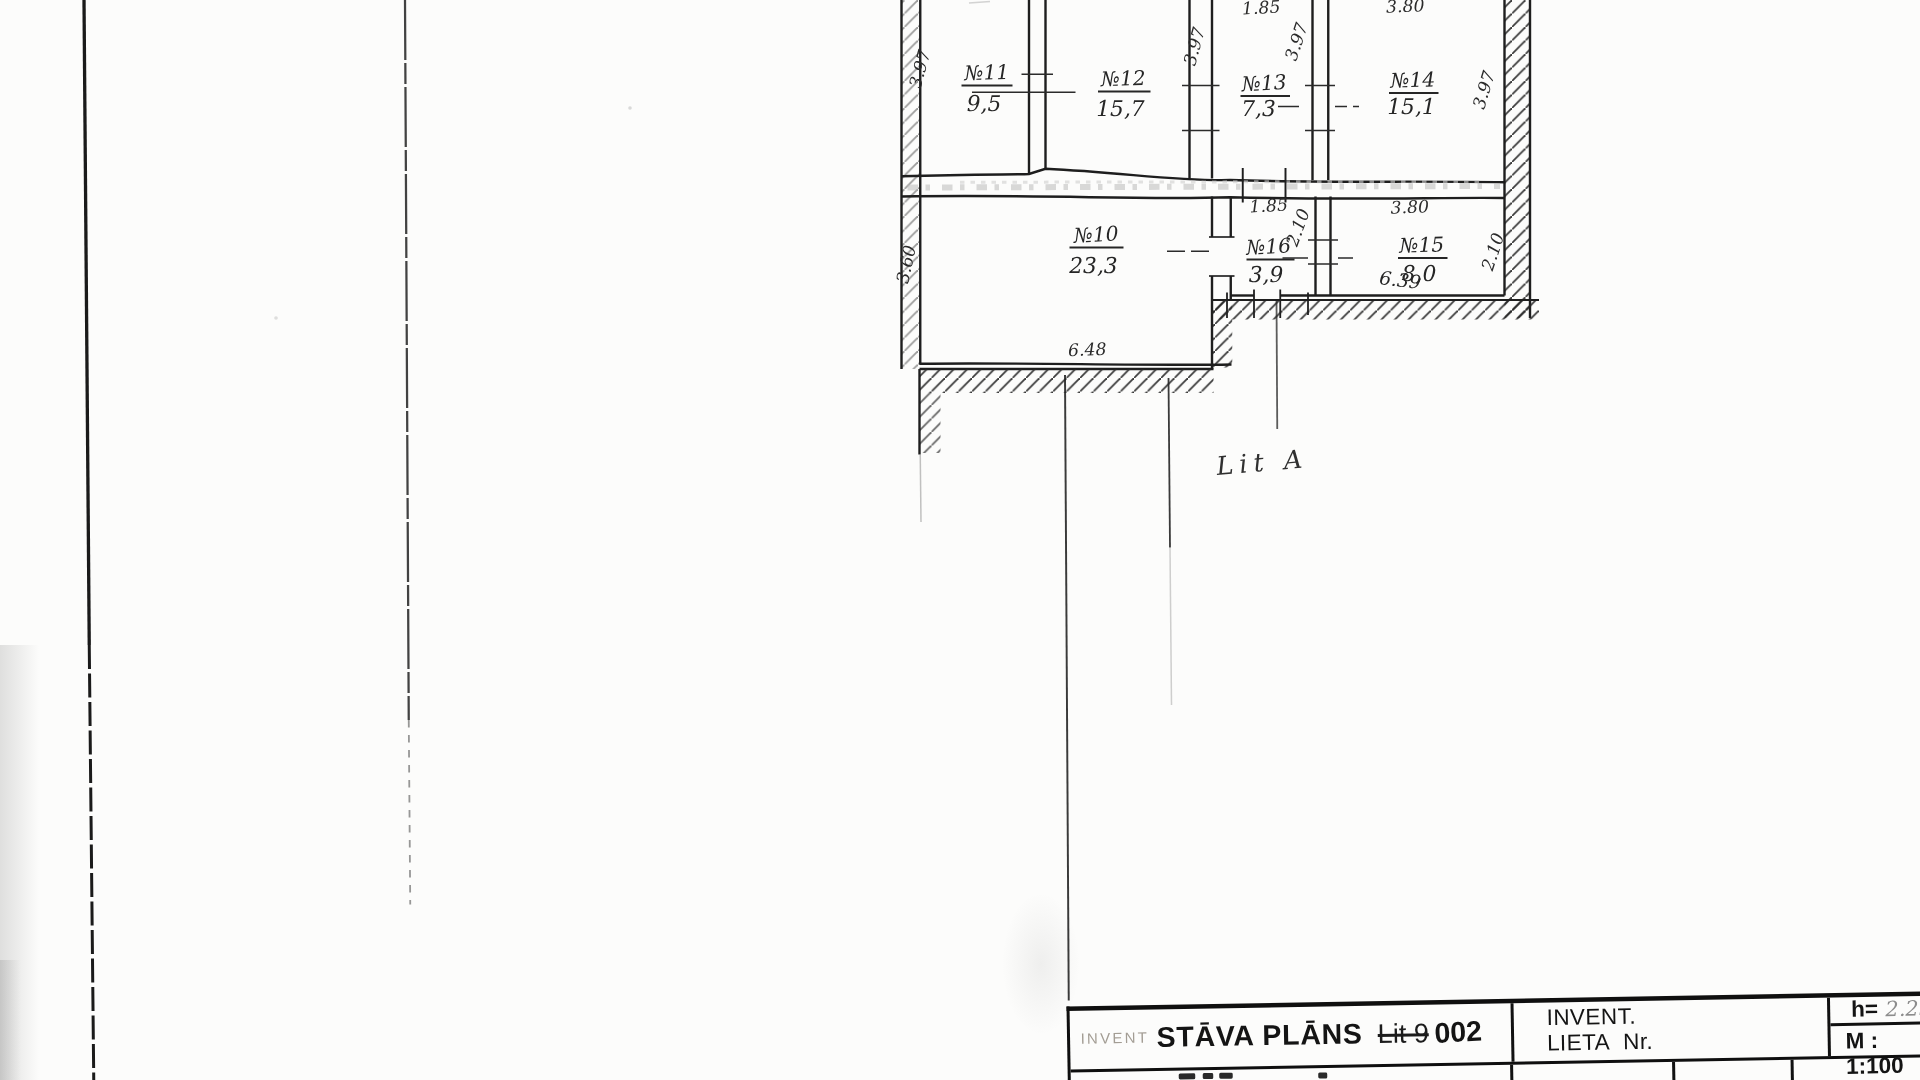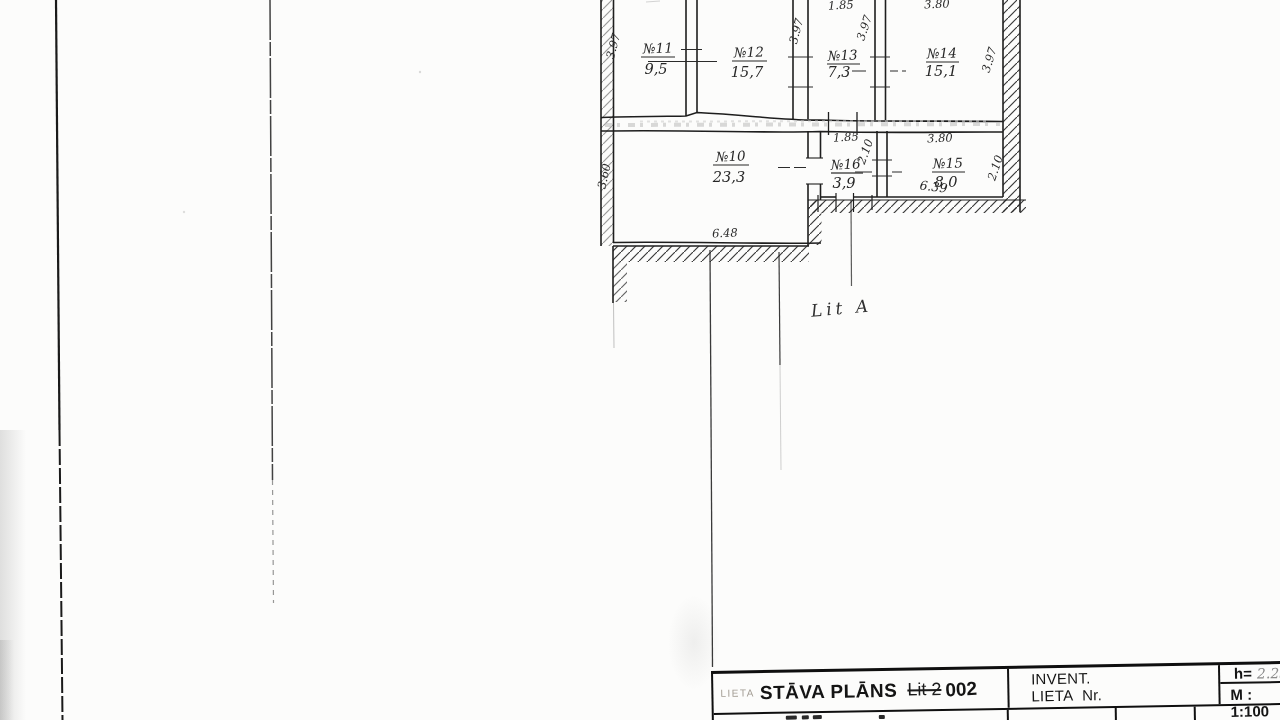--- a/index.html
+++ b/index.html
@@ -187,23 +187,23 @@
       <text class="dm" x="999" y="169" transform="rotate(-72 999 169)">2.10</text>
       <text class="hw6" x="933" y="191" transform="rotate(7 933 191)">6.39</text>
     </g>
 
     <text class="lit" x="842" y="314" text-anchor="middle" transform="rotate(-5 842 314)">Lit A</text>
   </svg>
 
   <div class="tb">
     <div class="tb-row1">
       <div class="tb-c1">
-        <span class="stamp">LIETA</span>
+        <span class="stamp">INVENT</span>
         <span class="tb-title">STĀVA PLĀNS</span>
-        <span class="struck">Lit 2</span>
+        <span class="struck">Lit 9</span>
         <span class="hand-num">002</span>
       </div>
       <div class="tb-c2">
         <div>INVENT.</div>
         <div class="ws">LIETA Nr.</div>
       </div>
       <div class="tb-c3">
         <div class="tb-h">
           <span>h=</span>
           <span class="hand-val">2.25</span>

